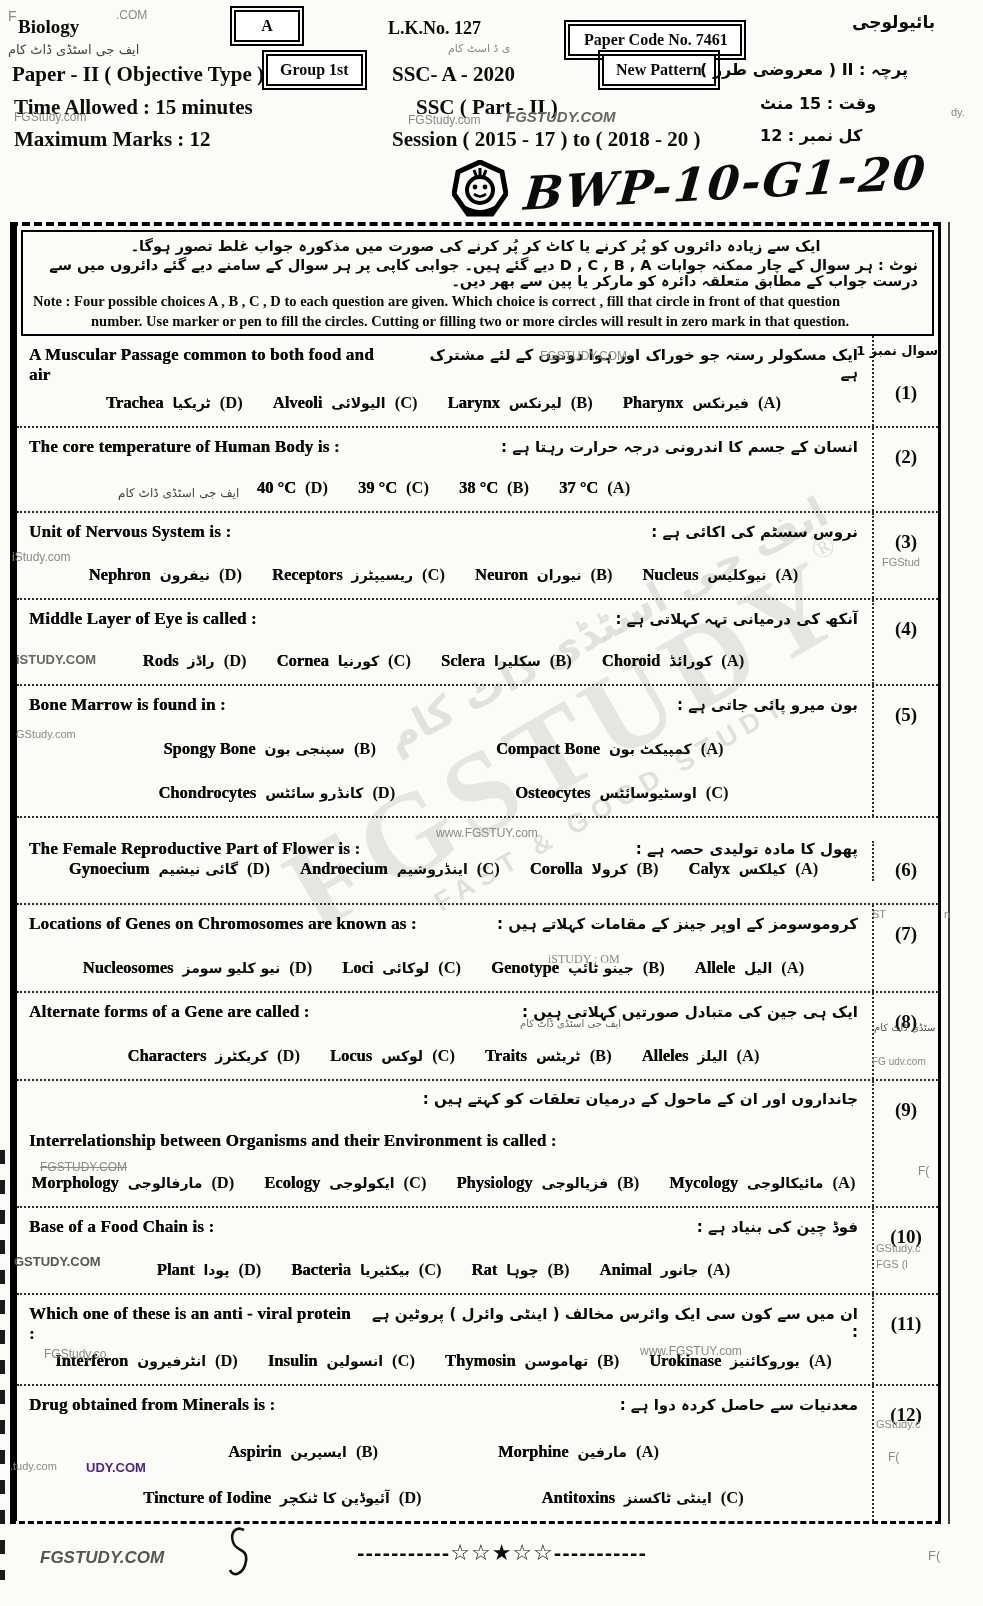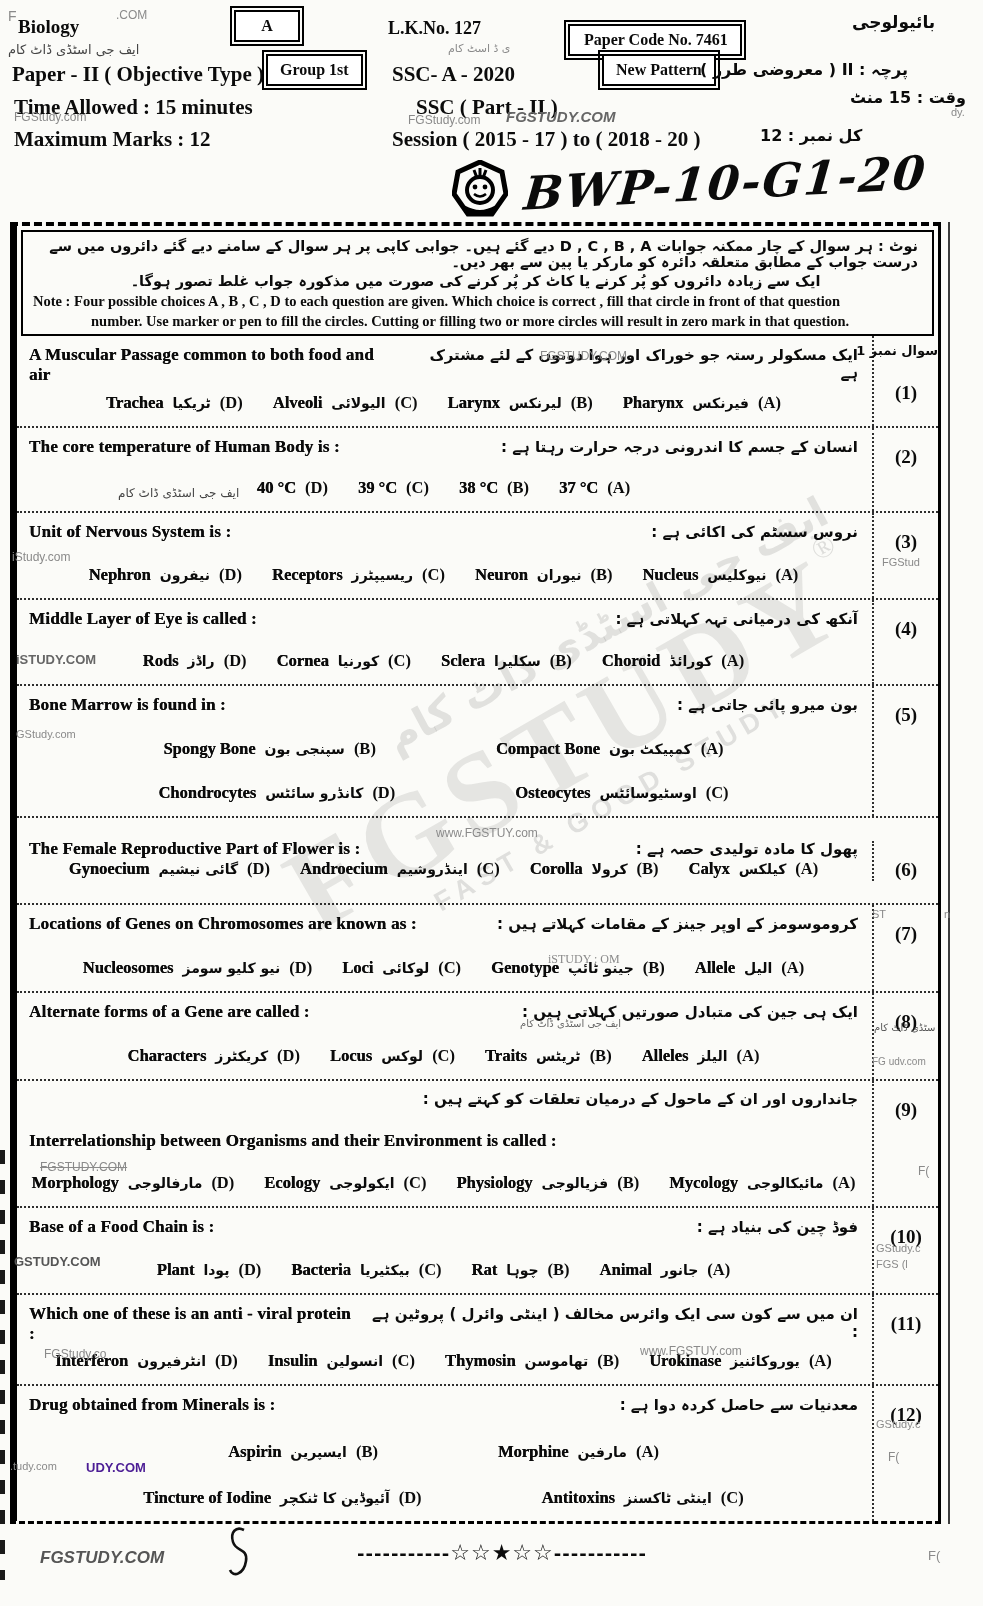--- a/index.html
+++ b/index.html
@@ -86,21 +86,21 @@
   <div class="dbox" style="left:568px;top:24px;padding-left:14px;">Paper Code No. 7461</div>
 
   <div class="abs h-en" style="left:12px;top:62px;">Paper - II ( Objective Type )</div>
   <div class="dbox" style="left:266px;top:54px;">Group 1st</div>
   <div class="abs h-en" style="left:392px;top:62px;">SSC- A - 2020</div>
   <div class="dbox" style="left:602px;top:54px;">New  Pattern</div>
   <div class="abs h-ur" style="left:700px;top:60px;width:266px;text-align:left;">پرچہ  :  II  ( معروضی طرز )</div>
 
   <div class="abs h-en" style="left:14px;top:95px;">Time  Allowed      :   15   minutes</div>
   <div class="abs h-en" style="left:416px;top:95px;">SSC ( Part - II )</div>
-  <div class="abs h-ur" style="left:760px;top:88px;width:206px;text-align:right;">وقت  :  15 منٹ</div>
+  <div class="abs h-ur" style="left:760px;top:94px;width:206px;text-align:left;">وقت  :  15 منٹ</div>
 
   <div class="abs h-en" style="left:14px;top:127px;">Maximum Marks   :   12</div>
   <div class="abs h-en" style="left:392px;top:127px;">Session ( 2015 - 17 )  to  ( 2018 - 20 )</div>
   <div class="abs h-ur" style="left:760px;top:126px;width:206px;text-align:left;">کل نمبر  :  12</div>
 
   <div class="abs" style="left:452px;top:160px;">
     <svg width="56" height="58" viewBox="0 0 56 58">
       <polygon points="28,2 50,12 54,34 40,54 16,54 2,34 6,12" fill="none" stroke="#000" stroke-width="5"></polygon>
       <circle cx="28" cy="30" r="13" fill="none" stroke="#000" stroke-width="4"></circle>
       <circle cx="23" cy="27" r="2.4" fill="#000"></circle>
@@ -113,22 +113,22 @@
   <div class="abs handwriting" style="left:524px;top:156px;">BWP-10-G1-20</div>
 
   <div class="ghost">
     <div><span class="ghost-main">FGSTUDY</span><span class="ghost-reg">®</span></div>
     <div class="ghost-sub">FAST &amp; GOOD STUDY</div>
   </div>
   <div class="ghost-ur">ایف جی اسٹڈی ڈاٹ کام</div>
 
   <div class="sheet">
     <div class="note">
+      <div class="note-ur c">ایک سے زیادہ دائروں کو پُر کرنے یا کاٹ کر پُر کرنے کی صورت میں مذکورہ جواب غلط تصور ہوگا۔</div>
       <div class="note-ur">نوٹ  :  ہر سوال کے چار ممکنہ جوابات D , C , B , A دیے گئے ہیں۔ جوابی کاپی پر ہر سوال کے سامنے دیے گئے دائروں میں سے درست جواب کے مطابق متعلقہ دائرہ کو مارکر یا پین سے بھر دیں۔</div>
-      <div class="note-ur c">ایک سے زیادہ دائروں کو پُر کرنے یا کاٹ کر پُر کرنے کی صورت میں مذکورہ جواب غلط تصور ہوگا۔</div>
       <div class="note-en">Note : Four possible choices A , B , C , D to each question are given. Which choice is correct , fill that  circle in front of  that question</div>
       <div class="note-en ind">number. Use marker or pen to  fill  the circles. Cutting or filling two or more circles will result in zero mark in that question.</div>
     </div>
     <div>
         <div class="qrow" style="height: 90px;">
           <div class="qbody">
             <div class="qline">
               <span class="qen">A Muscular Passage common to both food and air</span>
               <span class="qur" dir="rtl">ایک مسکولر رستہ جو خوراک اور ہوا دونوں کے لئے مشترک ہے</span>
             </div>

